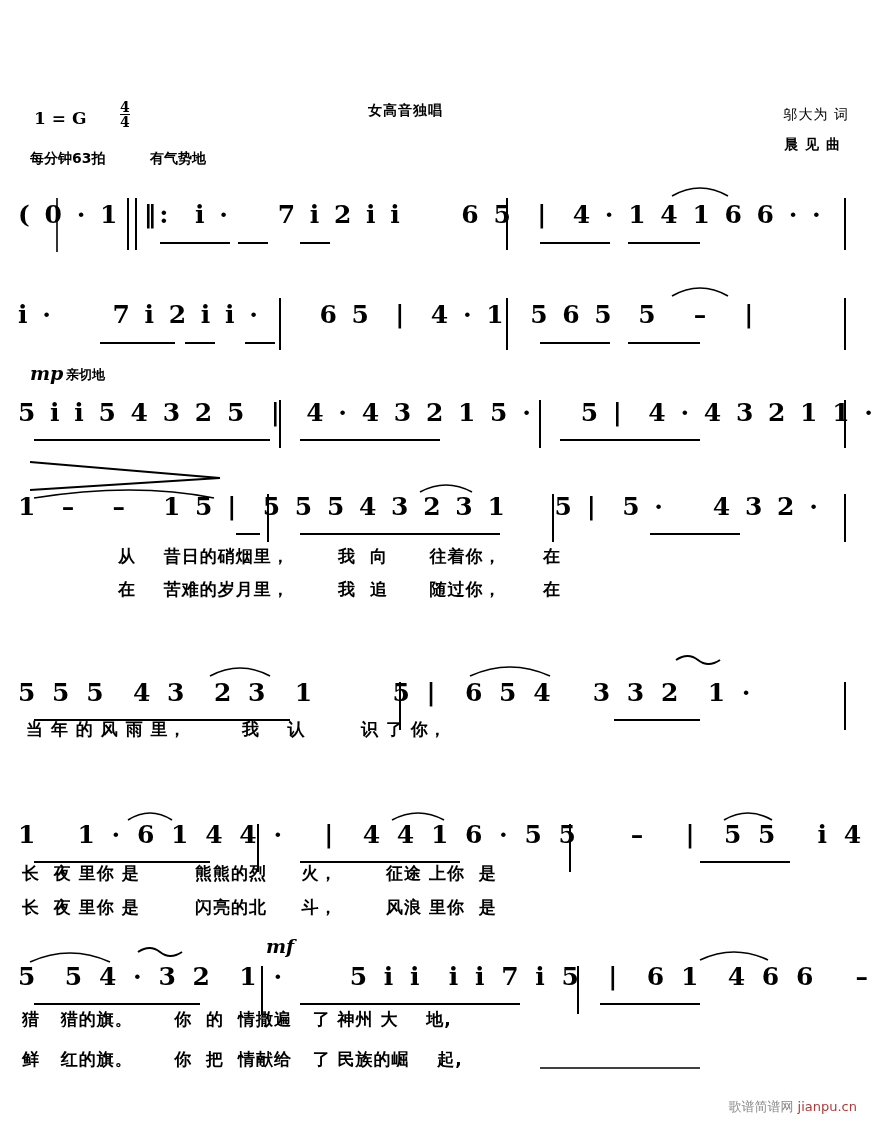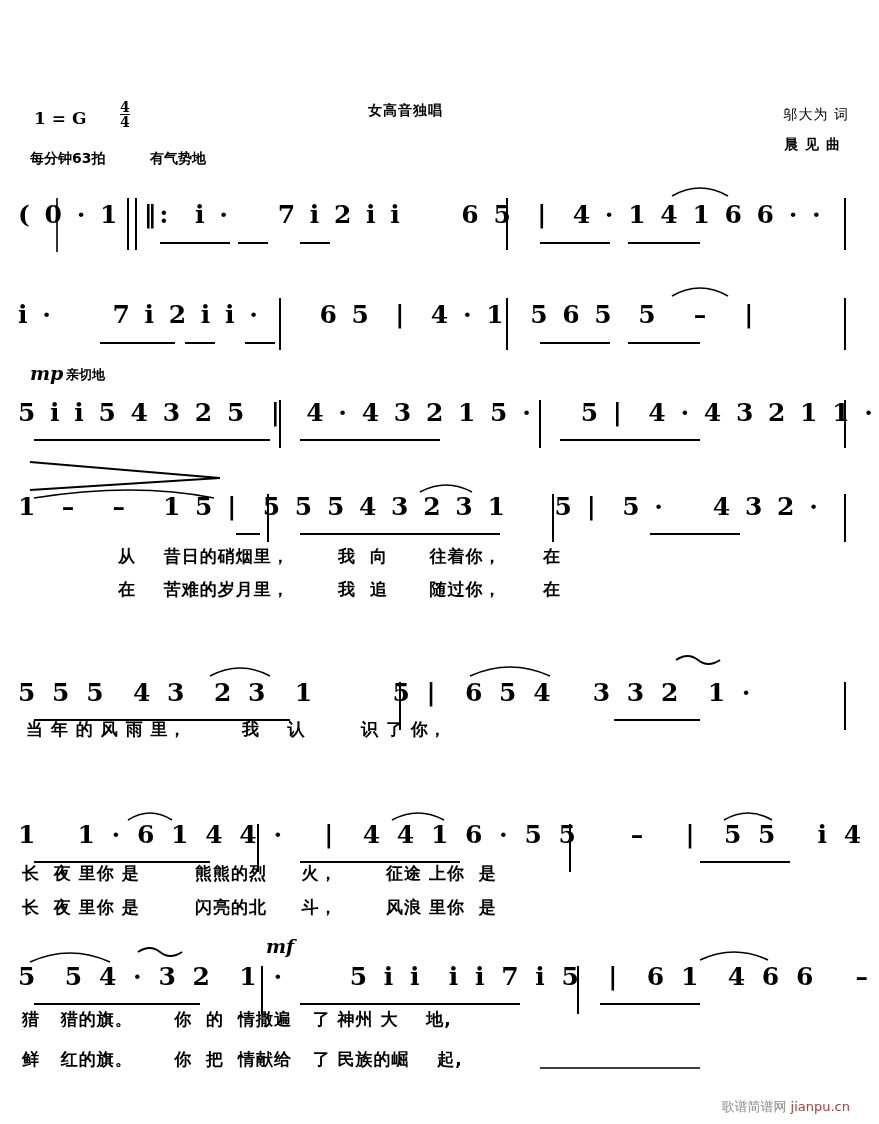--- a/index.html
+++ b/index.html
@@ -138,21 +138,21 @@
     font-family: "DejaVu Sans", sans-serif;
     font-size: 17px;
     font-weight: bold;
     letter-spacing: 1px;
     white-space: pre;
   }
 
   
   .watermark {
     position: absolute;
-    right: 29px;
+    right: 22px;
     bottom: 8px;
     font-family: "DejaVu Sans", sans-serif;
     font-size: 13px;
     color: #8a8a8a;
   }
   .watermark .site { color: #b03a3a; }
 
   
   svg.deco {
     position: absolute;

